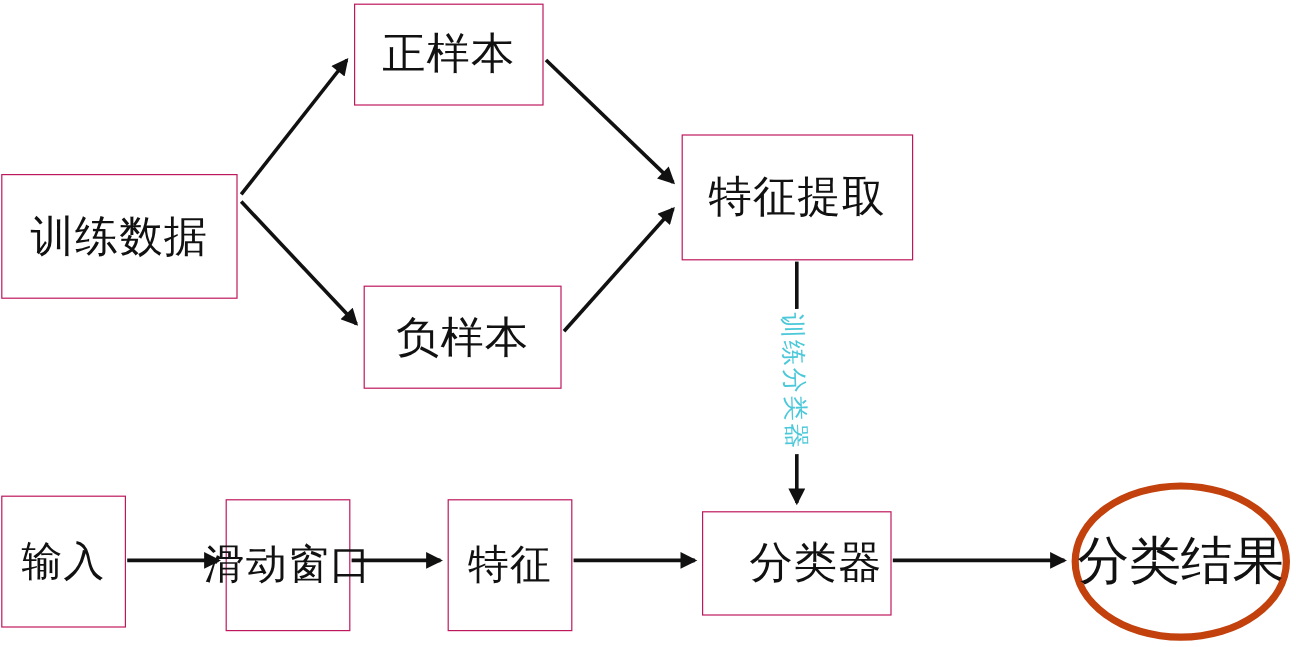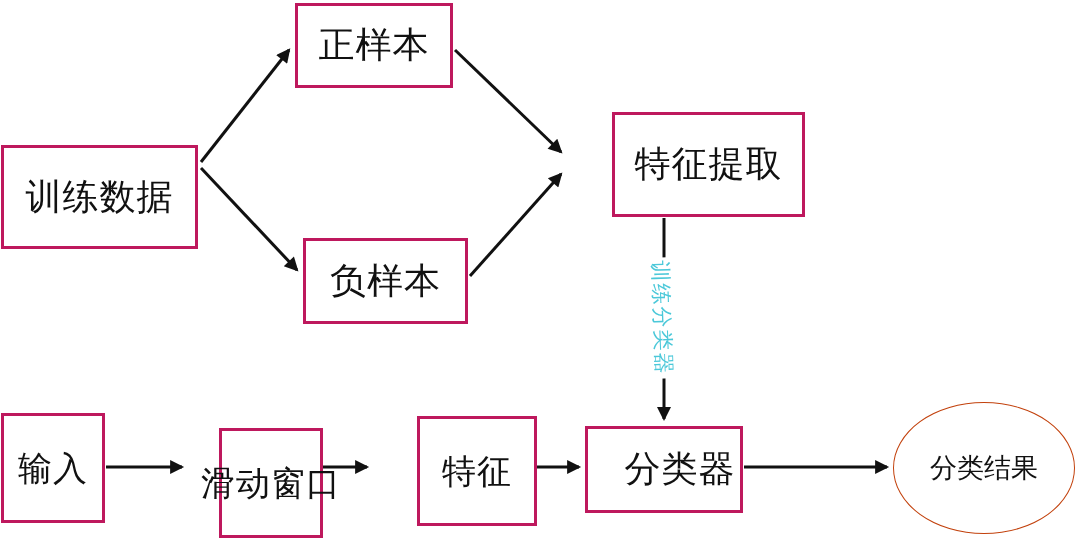--- a/index.html
+++ b/index.html
@@ -7,38 +7,38 @@
     position:relative;
     width:1080px;height:539px;
     background:#ffffff;
     font-family:"Liberation Serif","DejaVu Serif",serif;
     overflow:hidden;
     color:#111;
   }
   #edges{position:absolute;left:0;top:0;width:1080px;height:539px;}
   .box{
     position:absolute;
-    border:3px solid #be185d;
+    border:1px solid #be185d;
     background:#fff;
     display:flex;align-items:center;justify-content:center;
     box-sizing:border-box;
     font-size:36px;
     letter-spacing:1px;
     white-space:nowrap;
   }
   .box.small{font-size:34px;}
   .two-line{flex-direction:row;line-height:47px;}
   .ellipse{
     position:absolute;
-    border:1px solid #c2410c;
+    border:6px solid #c2410c;
     border-radius:50%;
     background:#fff;
     display:flex;align-items:center;justify-content:center;
     box-sizing:border-box;
-    font-size:27px;
+    font-size:43px;
     white-space:nowrap;
     font-family:Liberation Mono, monospace;
   }
   .edge-label{
     position:absolute;
     left:662px;top:318px;
     transform:translate(-50%,-50%) rotate(88deg);
     color:var(--accent,#4bc8d9);
     background:#ffffff;
     font-size:21px;
@@ -74,36 +74,36 @@
   </div>
 
   <div class="box" style="left:295px;top:3px;width:158px;height:85px;">
     <span>正样本</span>
   </div>
 
   <div class="box" style="left:303px;top:238px;width:165px;height:86px;font-family:Liberation Serif, serif;">
     <span>负样本</span>
   </div>
 
-  <div class="box" style="left:568px;top:112px;width:193px;height:105px;margin-left:44px;">
+  <div class="box" style="left:568px;top:112px;width:193px;height:105px;">
     <span>特征提取</span>
   </div>
 
   <div class="edge-label">训练分类器</div>
 
   <div class="box small two-line" style="left:1px;top:413px;width:104px;height:110px;">
     <span>输入</span>
   </div>
 
-  <div class="box small two-line" style="left:188px;top:428px;width:104px;height:110px;margin-left:31px;">
+  <div class="box small two-line" style="left:188px;top:416px;width:104px;height:110px;">
     <span>滑动</span>
     <span>窗口</span>
   </div>
 
-  <div class="box small two-line" style="left:373px;top:416px;width:120px;height:110px;margin-left:44px;">
+  <div class="box small two-line" style="left:373px;top:416px;width:104px;height:110px;">
     <span>特征</span>
   </div>
 
   <div class="box" style="left:585px;top:426px;width:158px;height:87px;padding-left:32px;">
     <span>分类器</span>
   </div>
 
   <div class="ellipse" style="left:893px;top:402px;width:182px;height:132px;">
     <span>分类结果</span>
   </div>

